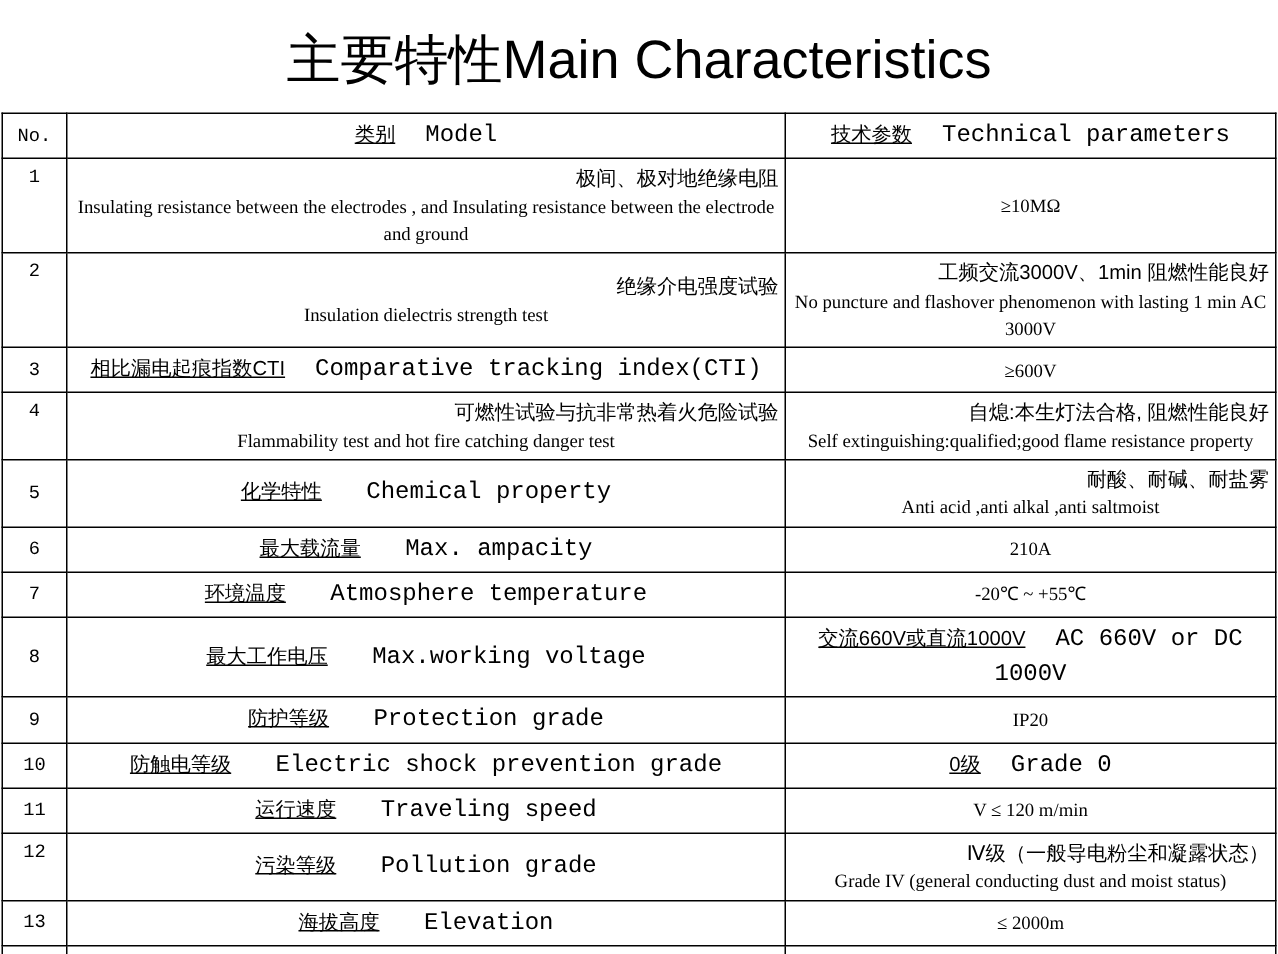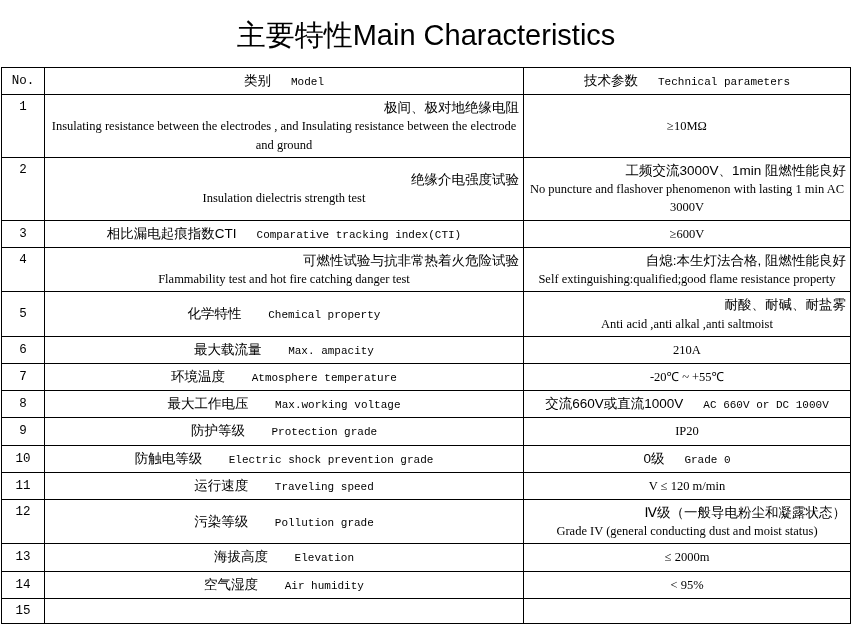--- a/index.html
+++ b/index.html
@@ -16,21 +16,21 @@
   }
   .page {
     position: relative;
     width: 852px;
     height: 636px;
     box-sizing: border-box;
   }
   .title {
     text-align: center;
     font-family: "Liberation Sans", sans-serif;
-    font-size: 29px;
+    font-size: 36px;
     font-weight: 400;
     letter-spacing: 0px;
     padding-top: 18px;
     padding-bottom: 14px;
     line-height: 1.2;
   }
   table.spec {
     border-collapse: collapse;
     width: 824px;
     margin: 0 auto;
@@ -67,24 +67,25 @@
     font-family: Liberation Serif, serif;
     font-size: 12.5px;
     display: block;
   }
   .inline-mix {
     display: block;
   }
   .inline-mix .cn-i {
     font-family: "Liberation Sans", sans-serif;
     font-size: 13.5px;
+    text-decoration: underline;
   }
   .inline-mix .en-i {
     font-family: "Liberation Mono", monospace;
-    font-size: 11px;
+    font-size: 16px;
     padding-left: 20px;
   }
   .no-cell {
     font-family: "Liberation Mono", monospace;
     font-size: 12.5px;
     vertical-align: middle;
   }
   .no-cell.top {
     vertical-align: top;
     padding-top: 3px;

